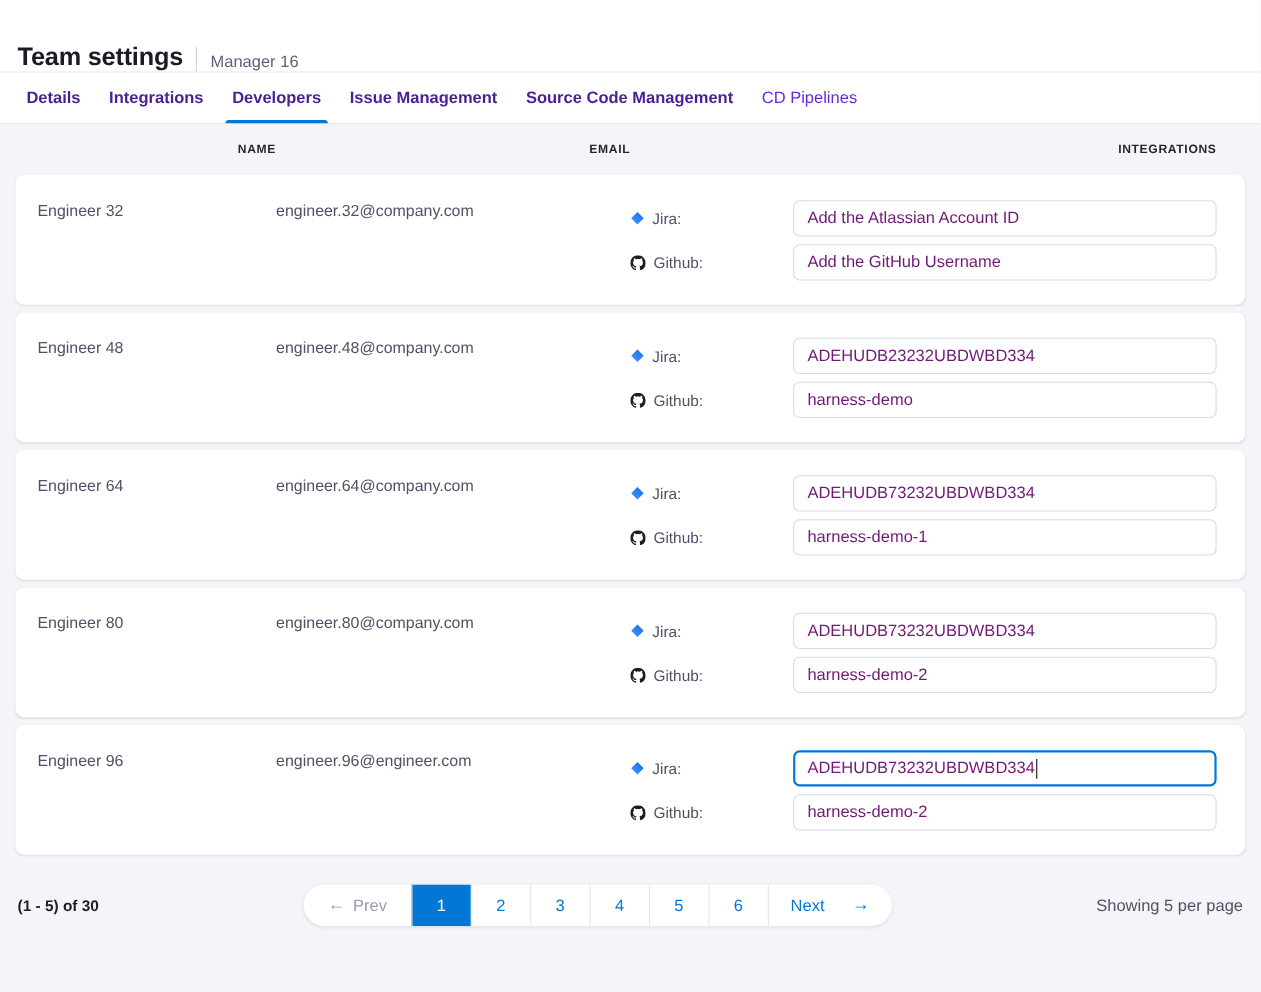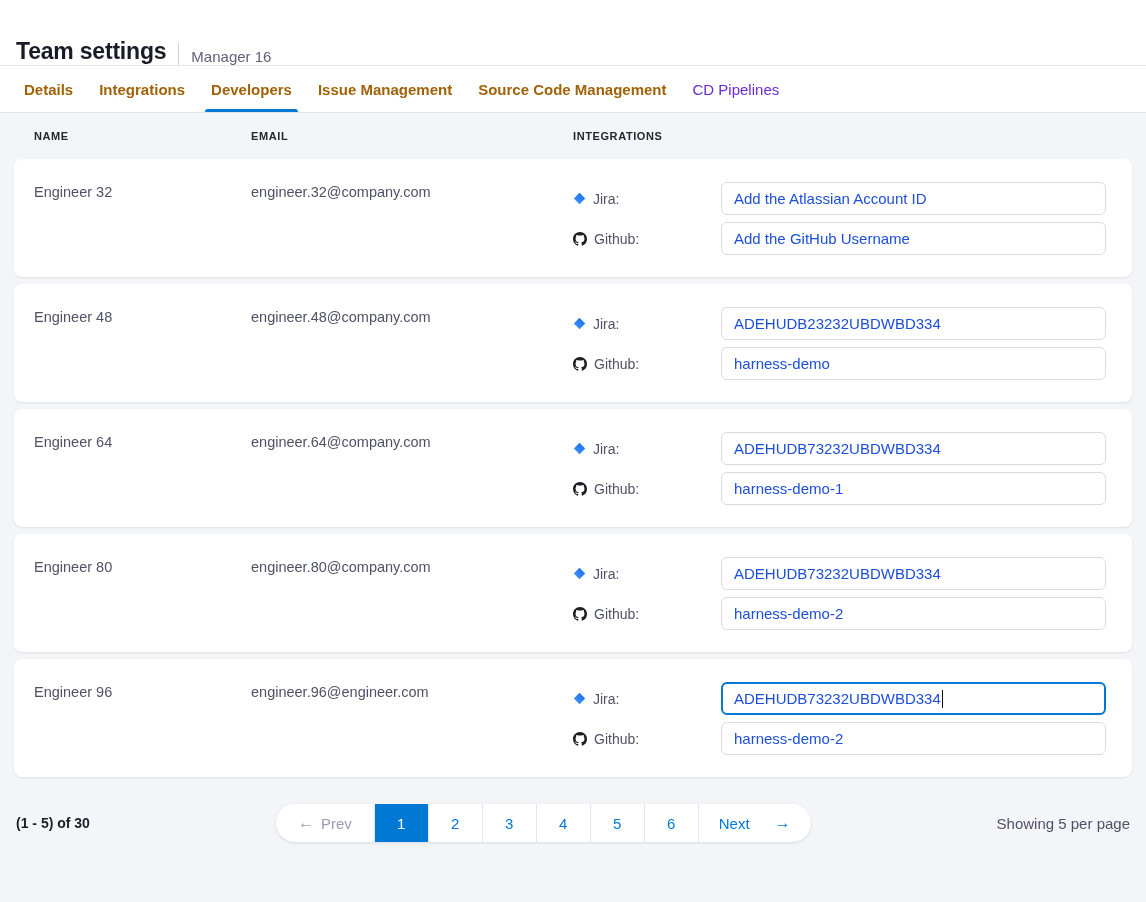--- a/index.html
+++ b/index.html
@@ -41,21 +41,21 @@
     padding: 0 0 0 24px;
     gap: 26px;
     border-bottom: 1px solid #e2e3ec;
   }
   .tab {
     position: relative;
     display: flex;
     align-items: center;
     font-size: 15px;
     font-weight: 600;
-    color: #a16207;
+    color: #4c1d95;
     cursor: pointer;
     white-space: nowrap;
   }
   .tab.active::after {
     content: "";
     position: absolute;
     left: -6px; right: -6px; bottom: 0;
     height: 3px;
     border-radius: 3px 3px 0 0;
     background: #0278d5;
@@ -70,20 +70,21 @@
     padding: 0 26px 0 20px;
     height: 46px;
     align-items: center;
   }
   .col-header {
     font-size: 11px;
     font-weight: 700;
     letter-spacing: 0.6px;
     color: #26262e;
     text-transform: uppercase;
+    text-align: right;
   }
 
   .row-card {
     background: #fff;
     border-radius: 8px;
     box-shadow: 0 1px 2px rgba(96, 97, 112, 0.14);
     height: 118px;
     margin-bottom: 7px;
     display: grid;
     grid-template-columns: 217px 322px 1fr;
@@ -111,21 +112,21 @@
   .text-input {
     flex: 1;
     height: 33px;
     background: #fff;
     border: 1px solid #d8dae6;
     border-radius: 6px;
     display: flex;
     align-items: center;
     padding: 0 12px;
     font-size: 15px;
-    color: #1d4ed8;
+    color: #701a75;
     white-space: nowrap;
     overflow: hidden;
     cursor: text;
   }
   .text-input.focused {
     border: 2px solid #0278d5;
     padding: 0 11px;
   }
   .caret {
     display: inline-block;

